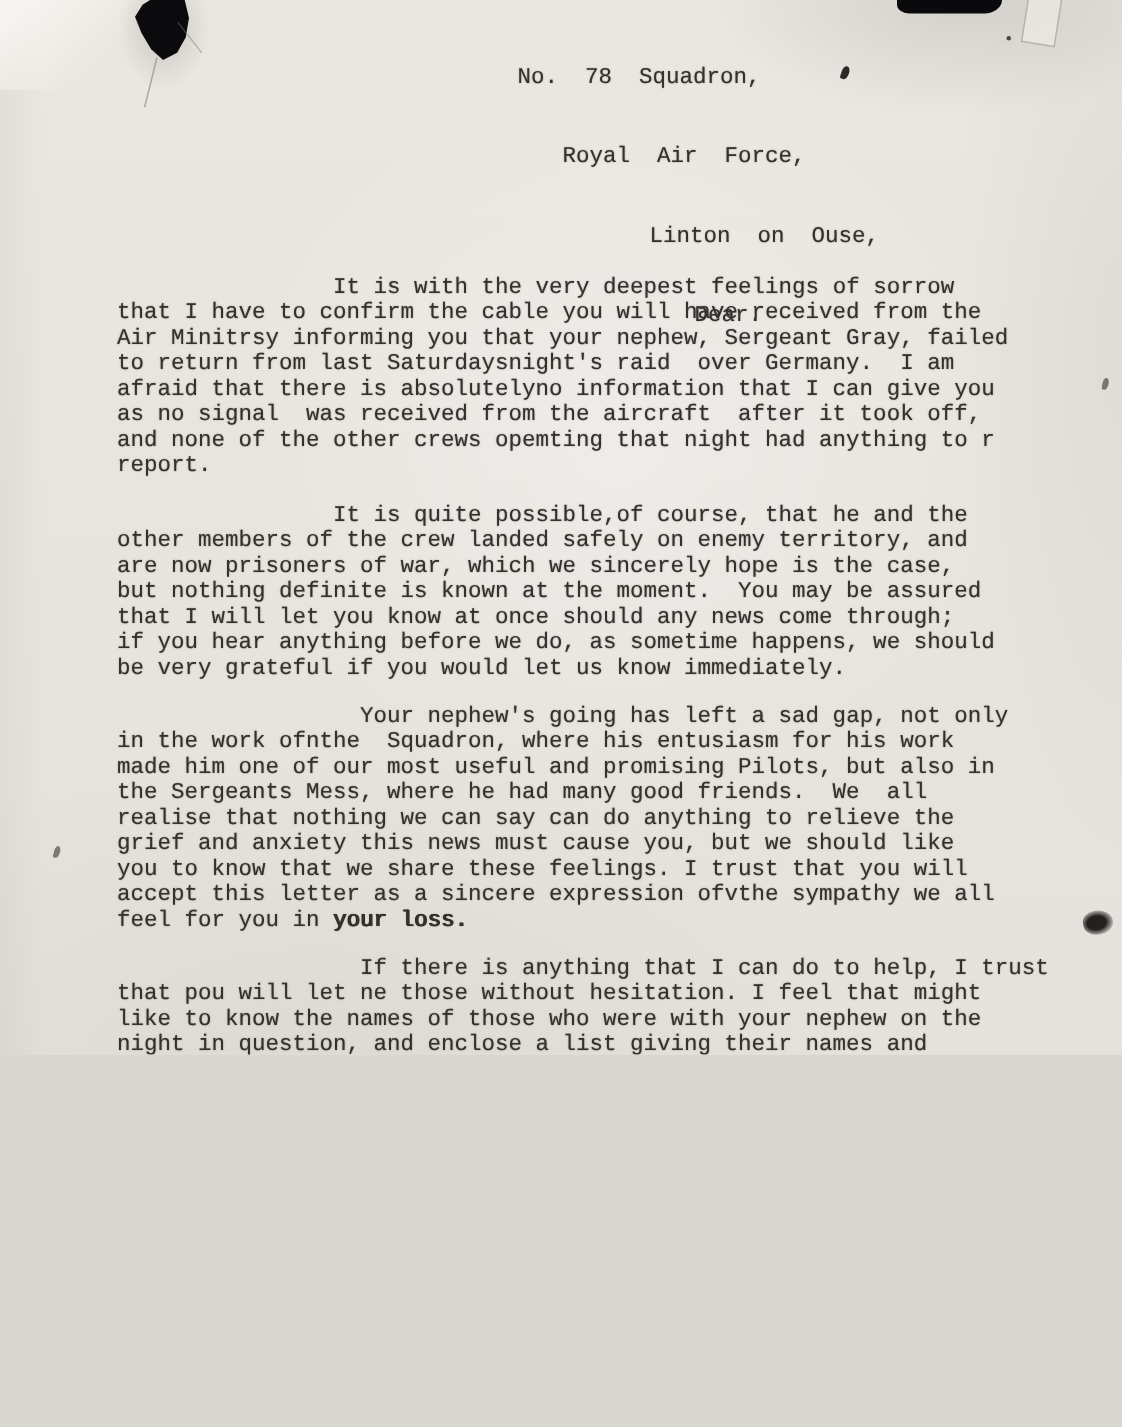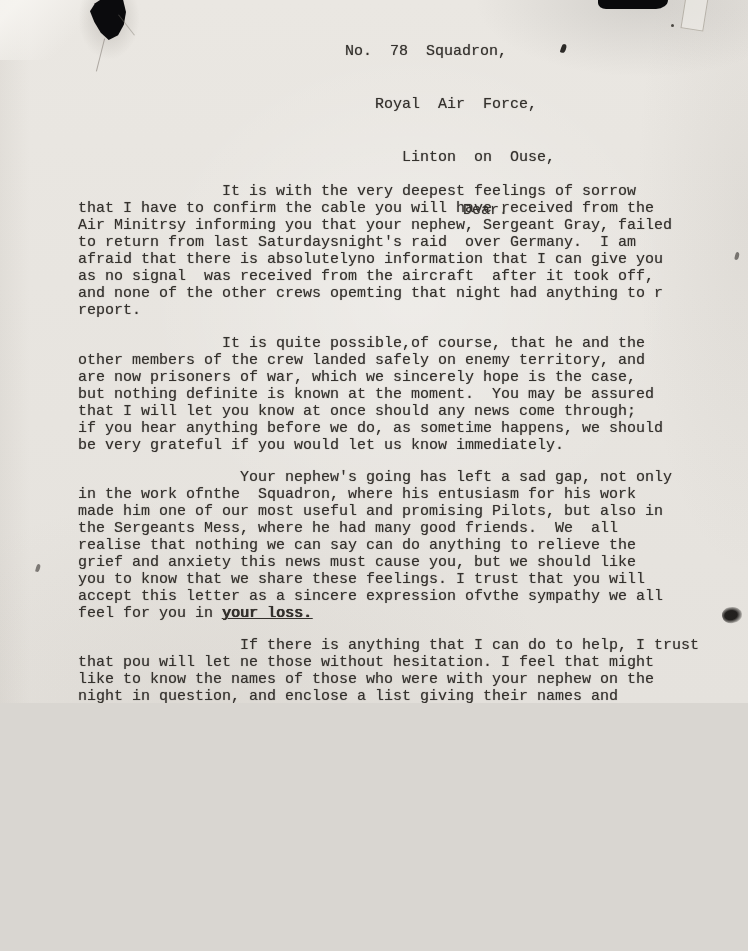--- a/index.html
+++ b/index.html
@@ -70,34 +70,34 @@
   .ink-blot {
     position: absolute; left: 722px; top: 607px; width: 20px; height: 16px;
     background: radial-gradient(ellipse at 45% 50%, rgba(18,16,14,0.92) 40%, rgba(18,16,14,0.25) 70%, rgba(18,16,14,0) 85%);
     border-radius: 45% 55% 50% 50%;
     transform: rotate(-10deg);
   }
 
   
   .letterhead { position: absolute; left: 345px; top: 8px; line-height: 17.6px; }
   .lh2 { margin-left: 30px; }
-  .lh3 { margin-left: 57px; font-family: Liberation Mono, monospace; }
+  .lh3 { margin-left: 88px; font-family: Liberation Mono, monospace; }
   .lh4 { margin-left: 118px; }
 
   .date { position: absolute; left: 273px; top: 99px; letter-spacing: 2.2px; }
 
   .salutation { position: absolute; left: 63px; top: 136px; }
 
   .body-text { position: absolute; left: 63px; top: 168px; width: 680px; }
   .para { margin: 15px; }
   .para.p1 { margin-bottom: 16px; }
   .para.p2 { margin-bottom: 10px; }
   .para.p3 { margin-bottom: 15px; }
 
-  .emph { text-shadow: 0.7px 0 0 currentColor, -0.3px 0 0 currentColor, 0 0 1px rgba(52,49,45,0.55); text-decoration: underline; }
+  .emph { text-shadow: 0.7px 0 0 currentColor, -0.3px 0 0 currentColor, 0 0 1px rgba(52,49,45,0.55); }
 
   .closing { position: absolute; left: 323px; top: 747px; }
   .valediction { margin-left: 79px; font-style: italic; }
   .signature   { margin-left: 87px; margin-top: 17px; }
   .rank1       { margin-top: 14px; }
 
   .recipient { position: absolute; left: 74px; top: 876px; line-height: 17.6px; }
 </style>
 </head>
 <body>

